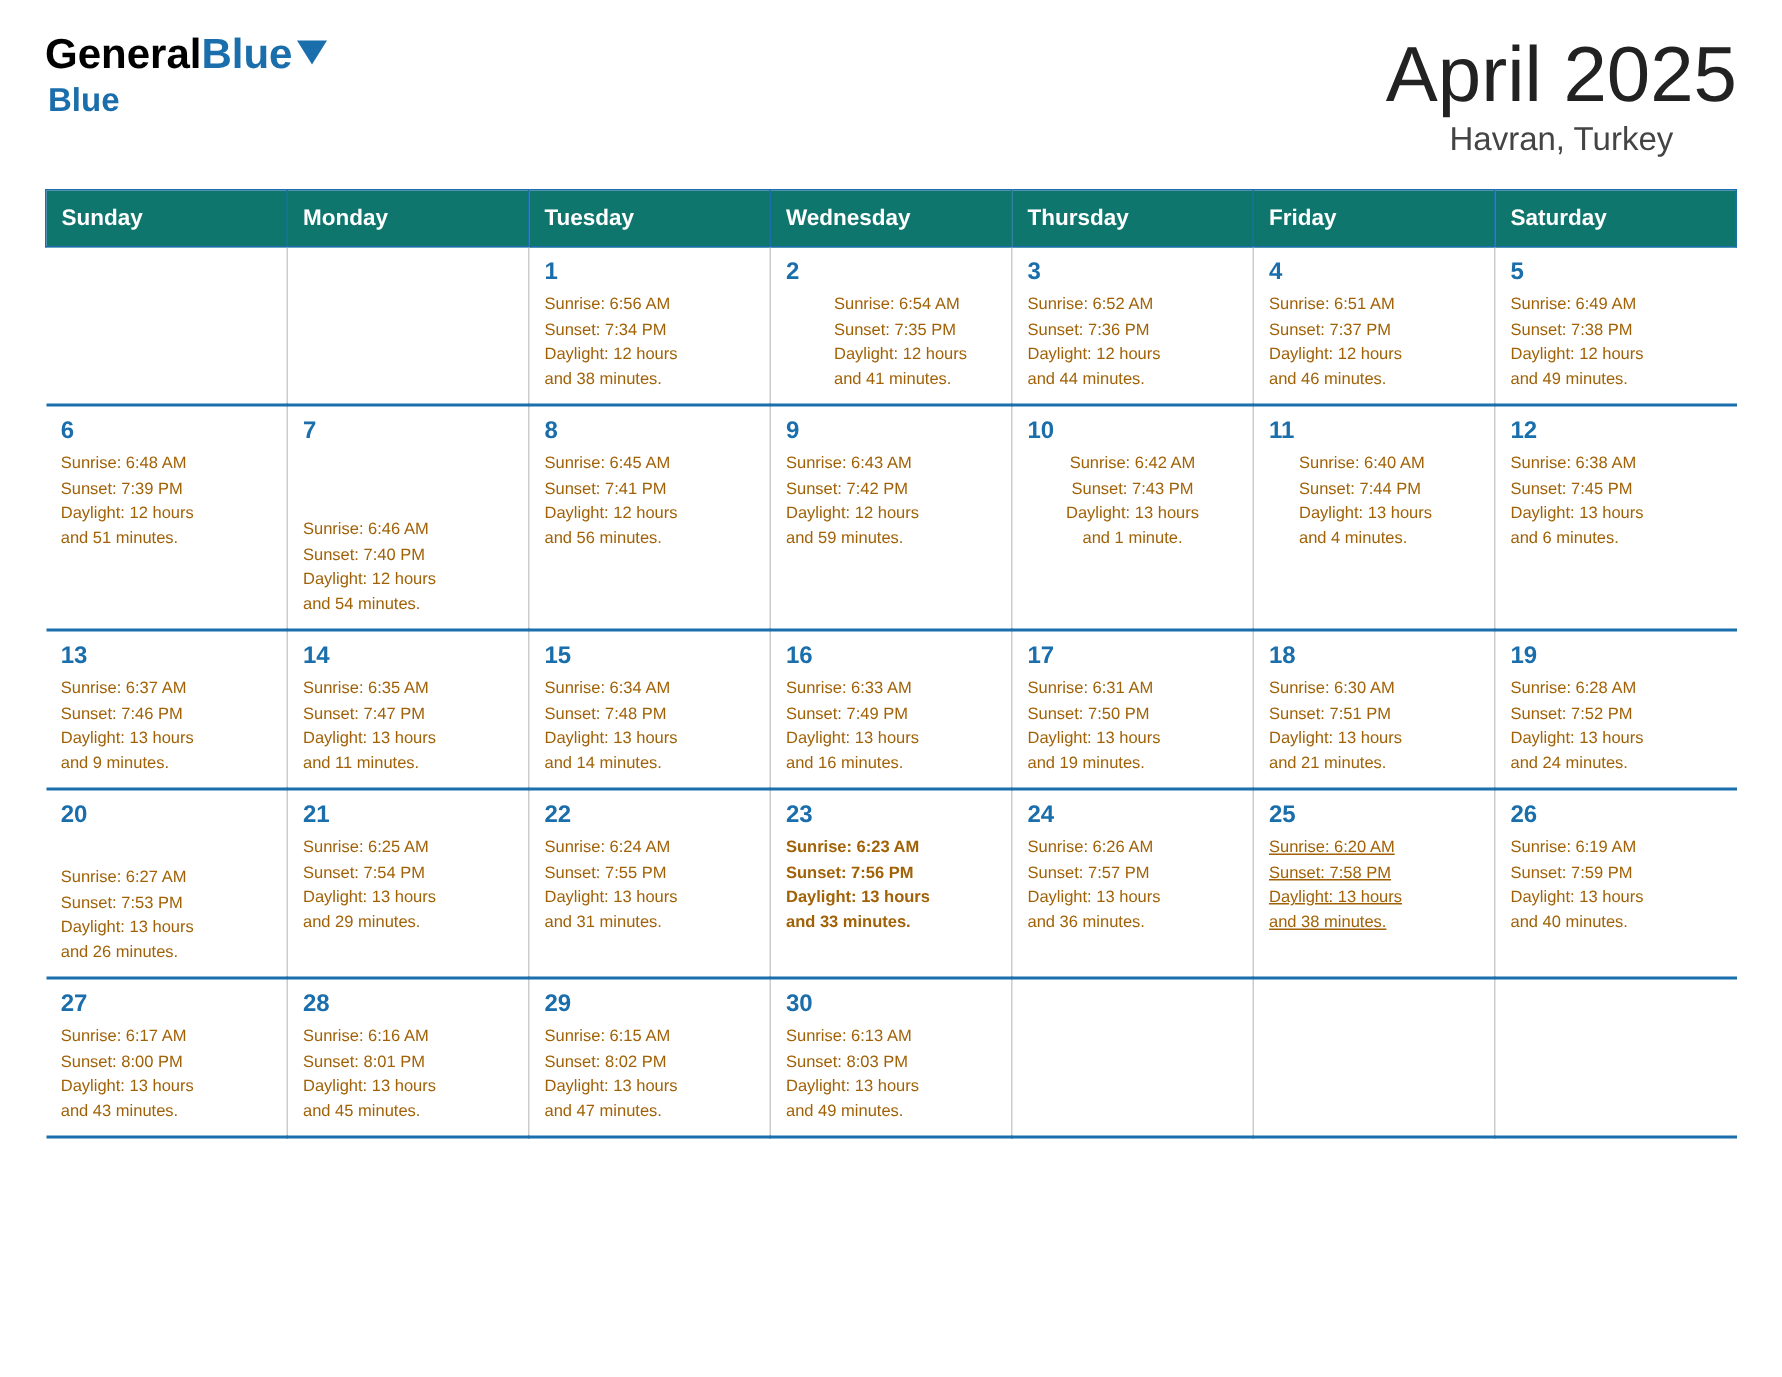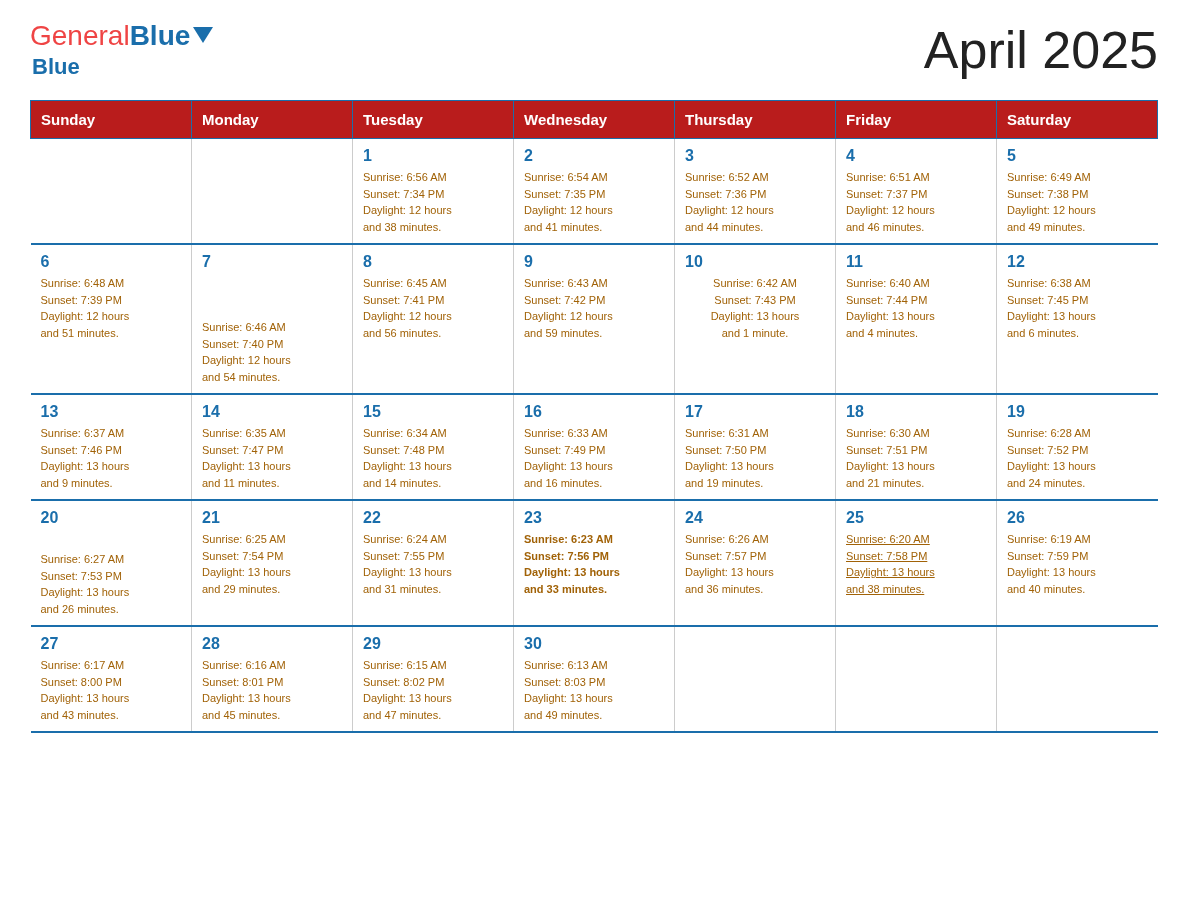--- a/index.html
+++ b/index.html
@@ -20,22 +20,22 @@
       display: flex;
       flex-direction: column;
       align-items: flex-start;
     }
     .logo-text {
       display: flex;
       align-items: center;
     }
     .logo-general {
       font-size: 28px;
-      font-weight: normal;
-      color: #ef4444;
+      font-weight: bold;
+      color: #000000;
     }
     .logo-blue-part {
       font-size: 28px;
       font-weight: bold;
       color: #1a6eab;
       display: flex;
       align-items: center;
     }
     .logo-triangle {
       width: 0;
@@ -63,21 +63,21 @@
     }
     .location {
       font-size: 22px;
       color: #444;
     }
     table {
       width: 100%;
       border-collapse: collapse;
     }
     thead tr th {
-      background-color: #b91c1c;
+      background-color: #0f766e;
       color: #fff;
       font-size: 15px;
       font-weight: bold;
       padding: 10px 10px;
       text-align: left;
       border: 1px solid #1a6eab;
     }
     tbody tr {
       border-bottom: 2px solid #1a6eab;
     }
@@ -118,20 +118,21 @@
       <span class="logo-general">General</span>
       <span class="logo-blue-part">
         <span>Blue</span>
         <div class="logo-triangle"></div>
       </span>
     </div>
     <div class="logo-blue-label">Blue</div>
   </div>
   <div class="title-block">
     <div class="month-year">April 2025</div>
+    <div class="location">Havran, Turkey</div>
   </div>
 </div>
 
 <table>
   <thead>
     <tr>
     <th>Sunday</th>
         <th>Monday</th>
         <th>Tuesday</th>
         <th>Wednesday</th>
@@ -146,21 +147,21 @@
         <td class="empty-cell"></td>
         <td>
           <span class="day-number">1</span>
           <div class="day-info" style="white-space: pre-line;">Sunrise: 6:56 AM
 Sunset: 7:34 PM
 Daylight: 12 hours
 and 38 minutes.</div>
         </td>
         <td>
           <span class="day-number">2</span>
-          <div class="day-info" style="white-space: pre-line;">Sunrise: 6:54 AM
+          <div class="day-info" style="white-space: pre-line; margin-left: 32px;">Sunrise: 6:54 AM
 Sunset: 7:35 PM
 Daylight: 12 hours
 and 41 minutes.</div>
         </td>
         <td>
           <span class="day-number">3</span>
           <div class="day-info" style="white-space: pre-line;">Sunrise: 6:52 AM
 Sunset: 7:36 PM
 Daylight: 12 hours
 and 44 minutes.</div>
@@ -211,21 +212,21 @@
         </td>
         <td>
           <span class="day-number">10</span>
           <div class="day-info" style="white-space: pre-line; text-align: center;">Sunrise: 6:42 AM
 Sunset: 7:43 PM
 Daylight: 13 hours
 and 1 minute.</div>
         </td>
         <td>
           <span class="day-number">11</span>
-          <div class="day-info" style="white-space: pre-line;">Sunrise: 6:40 AM
+          <div class="day-info" style="white-space: pre-line; margin-left: 20px;">Sunrise: 6:40 AM
 Sunset: 7:44 PM
 Daylight: 13 hours
 and 4 minutes.</div>
         </td>
         <td>
           <span class="day-number">12</span>
           <div class="day-info" style="white-space: pre-line;">Sunrise: 6:38 AM
 Sunset: 7:45 PM
 Daylight: 13 hours
 and 6 minutes.</div>

